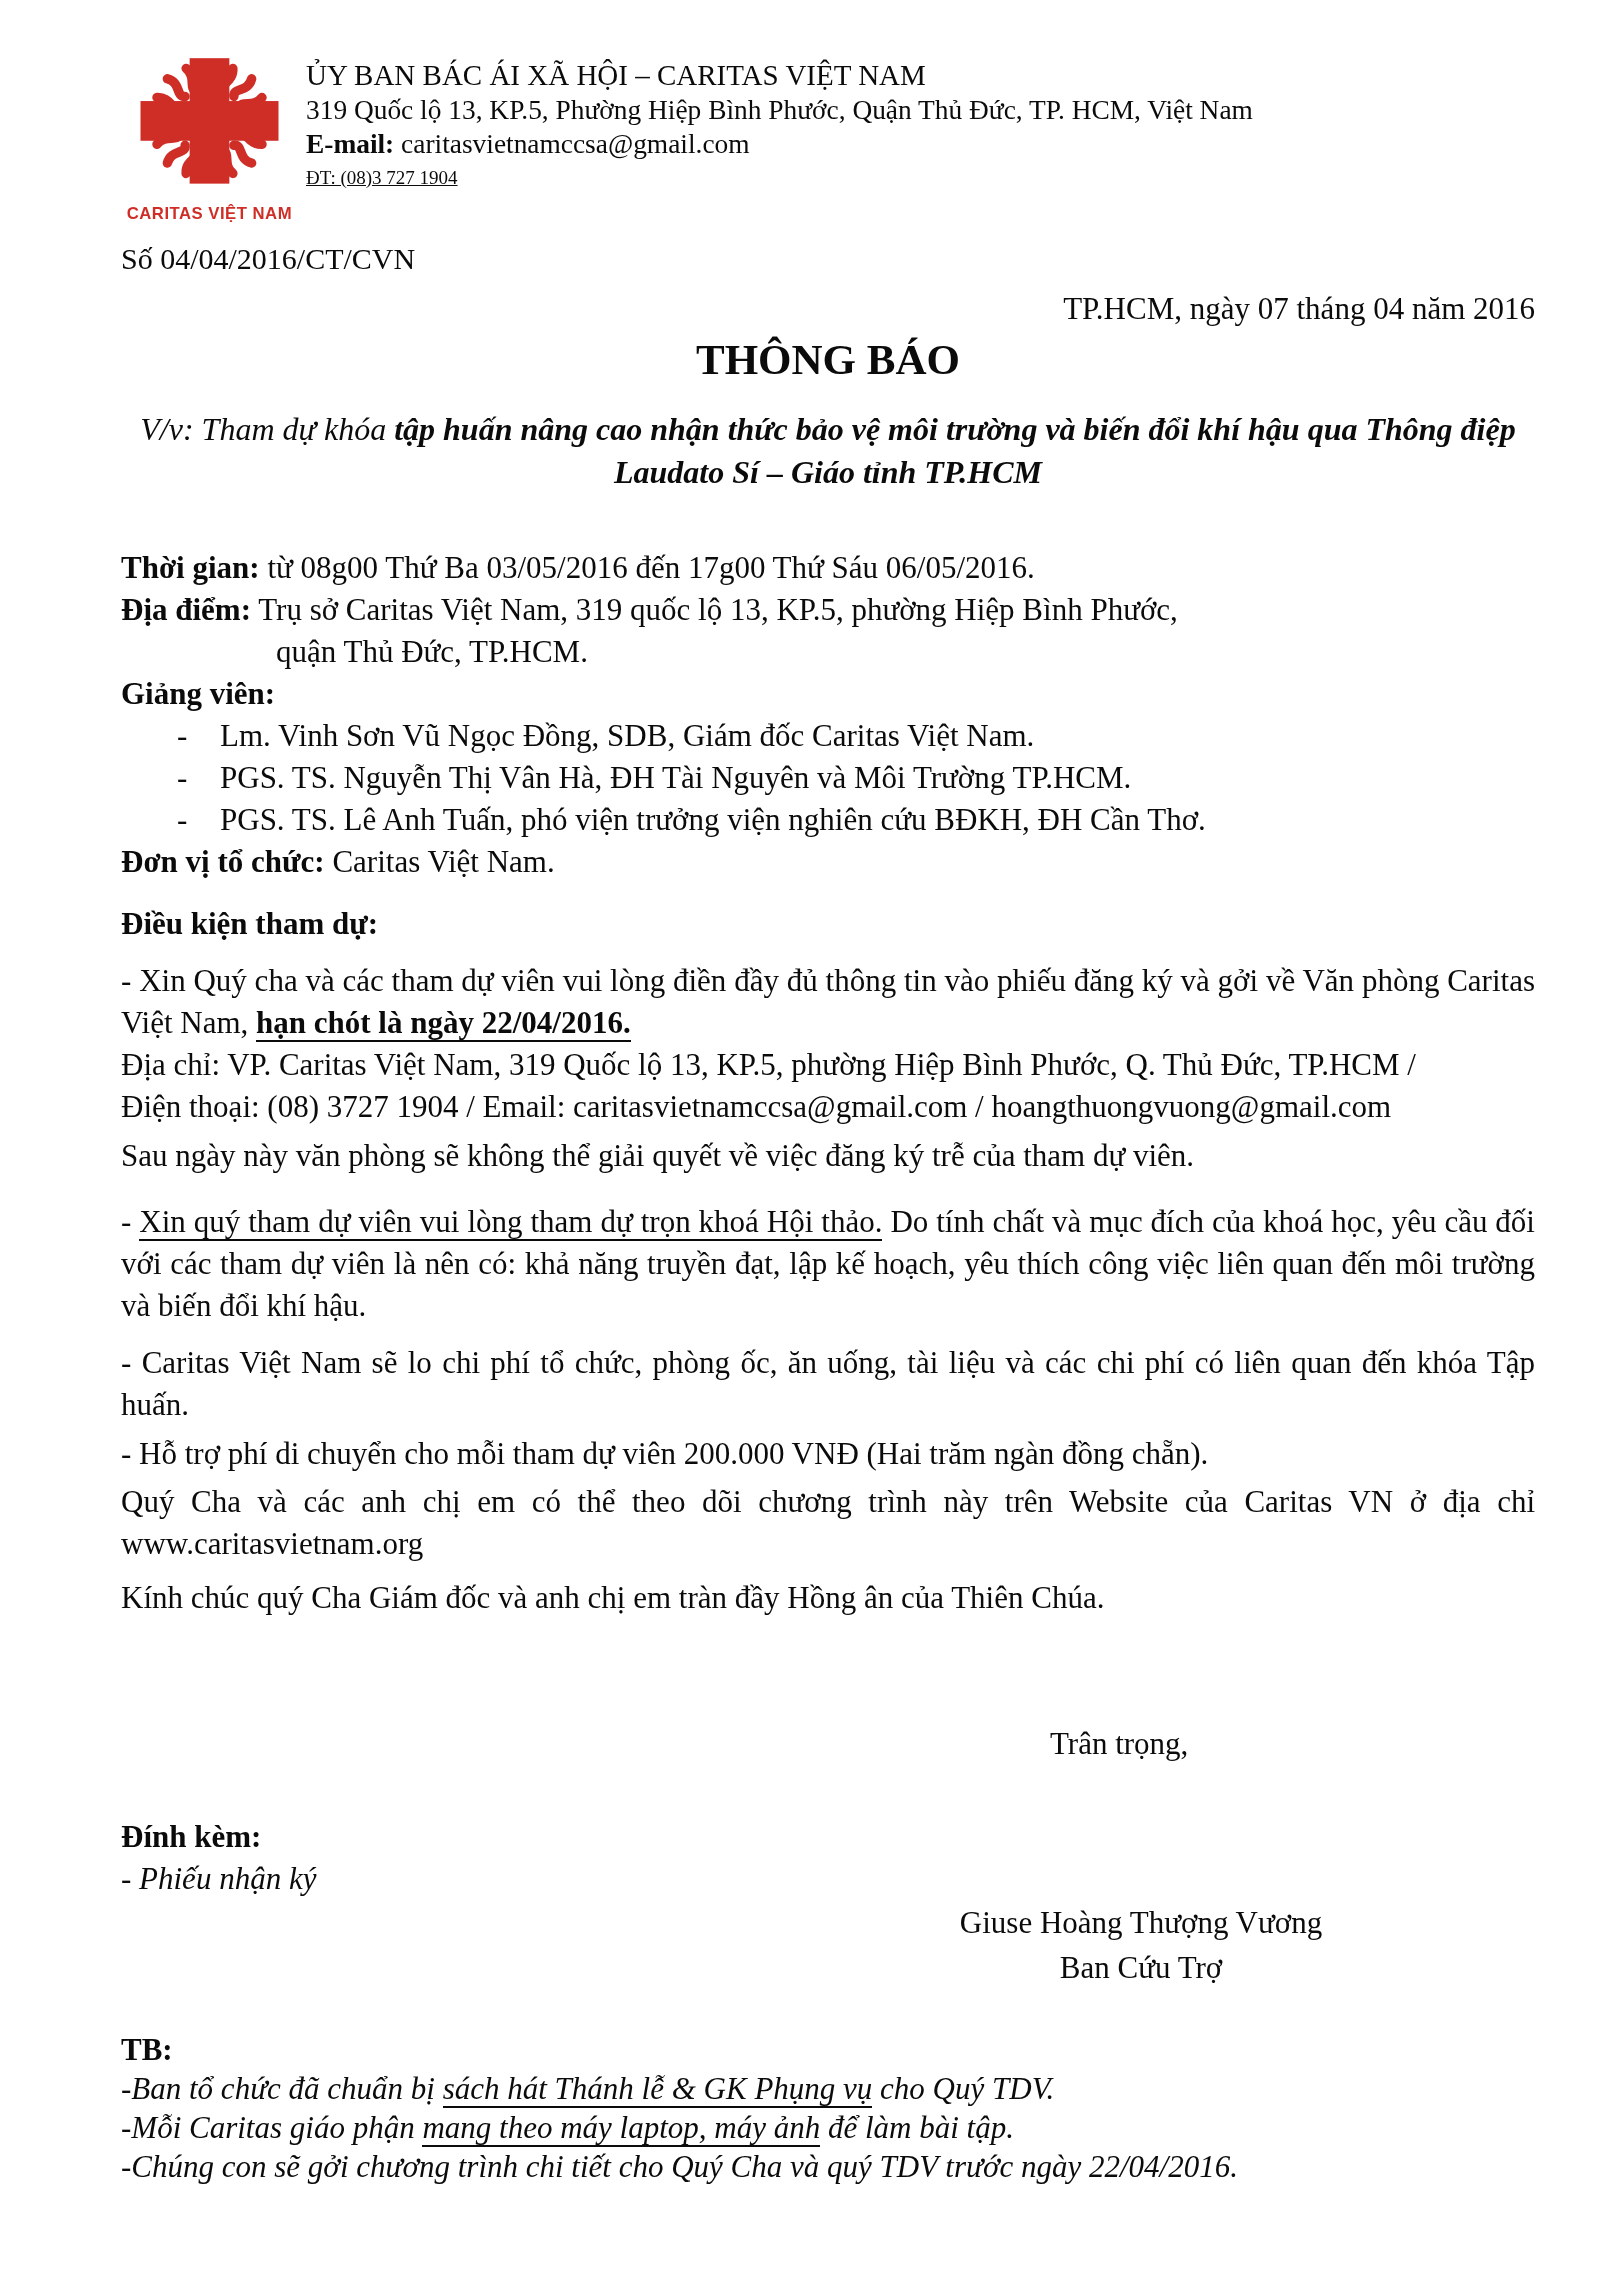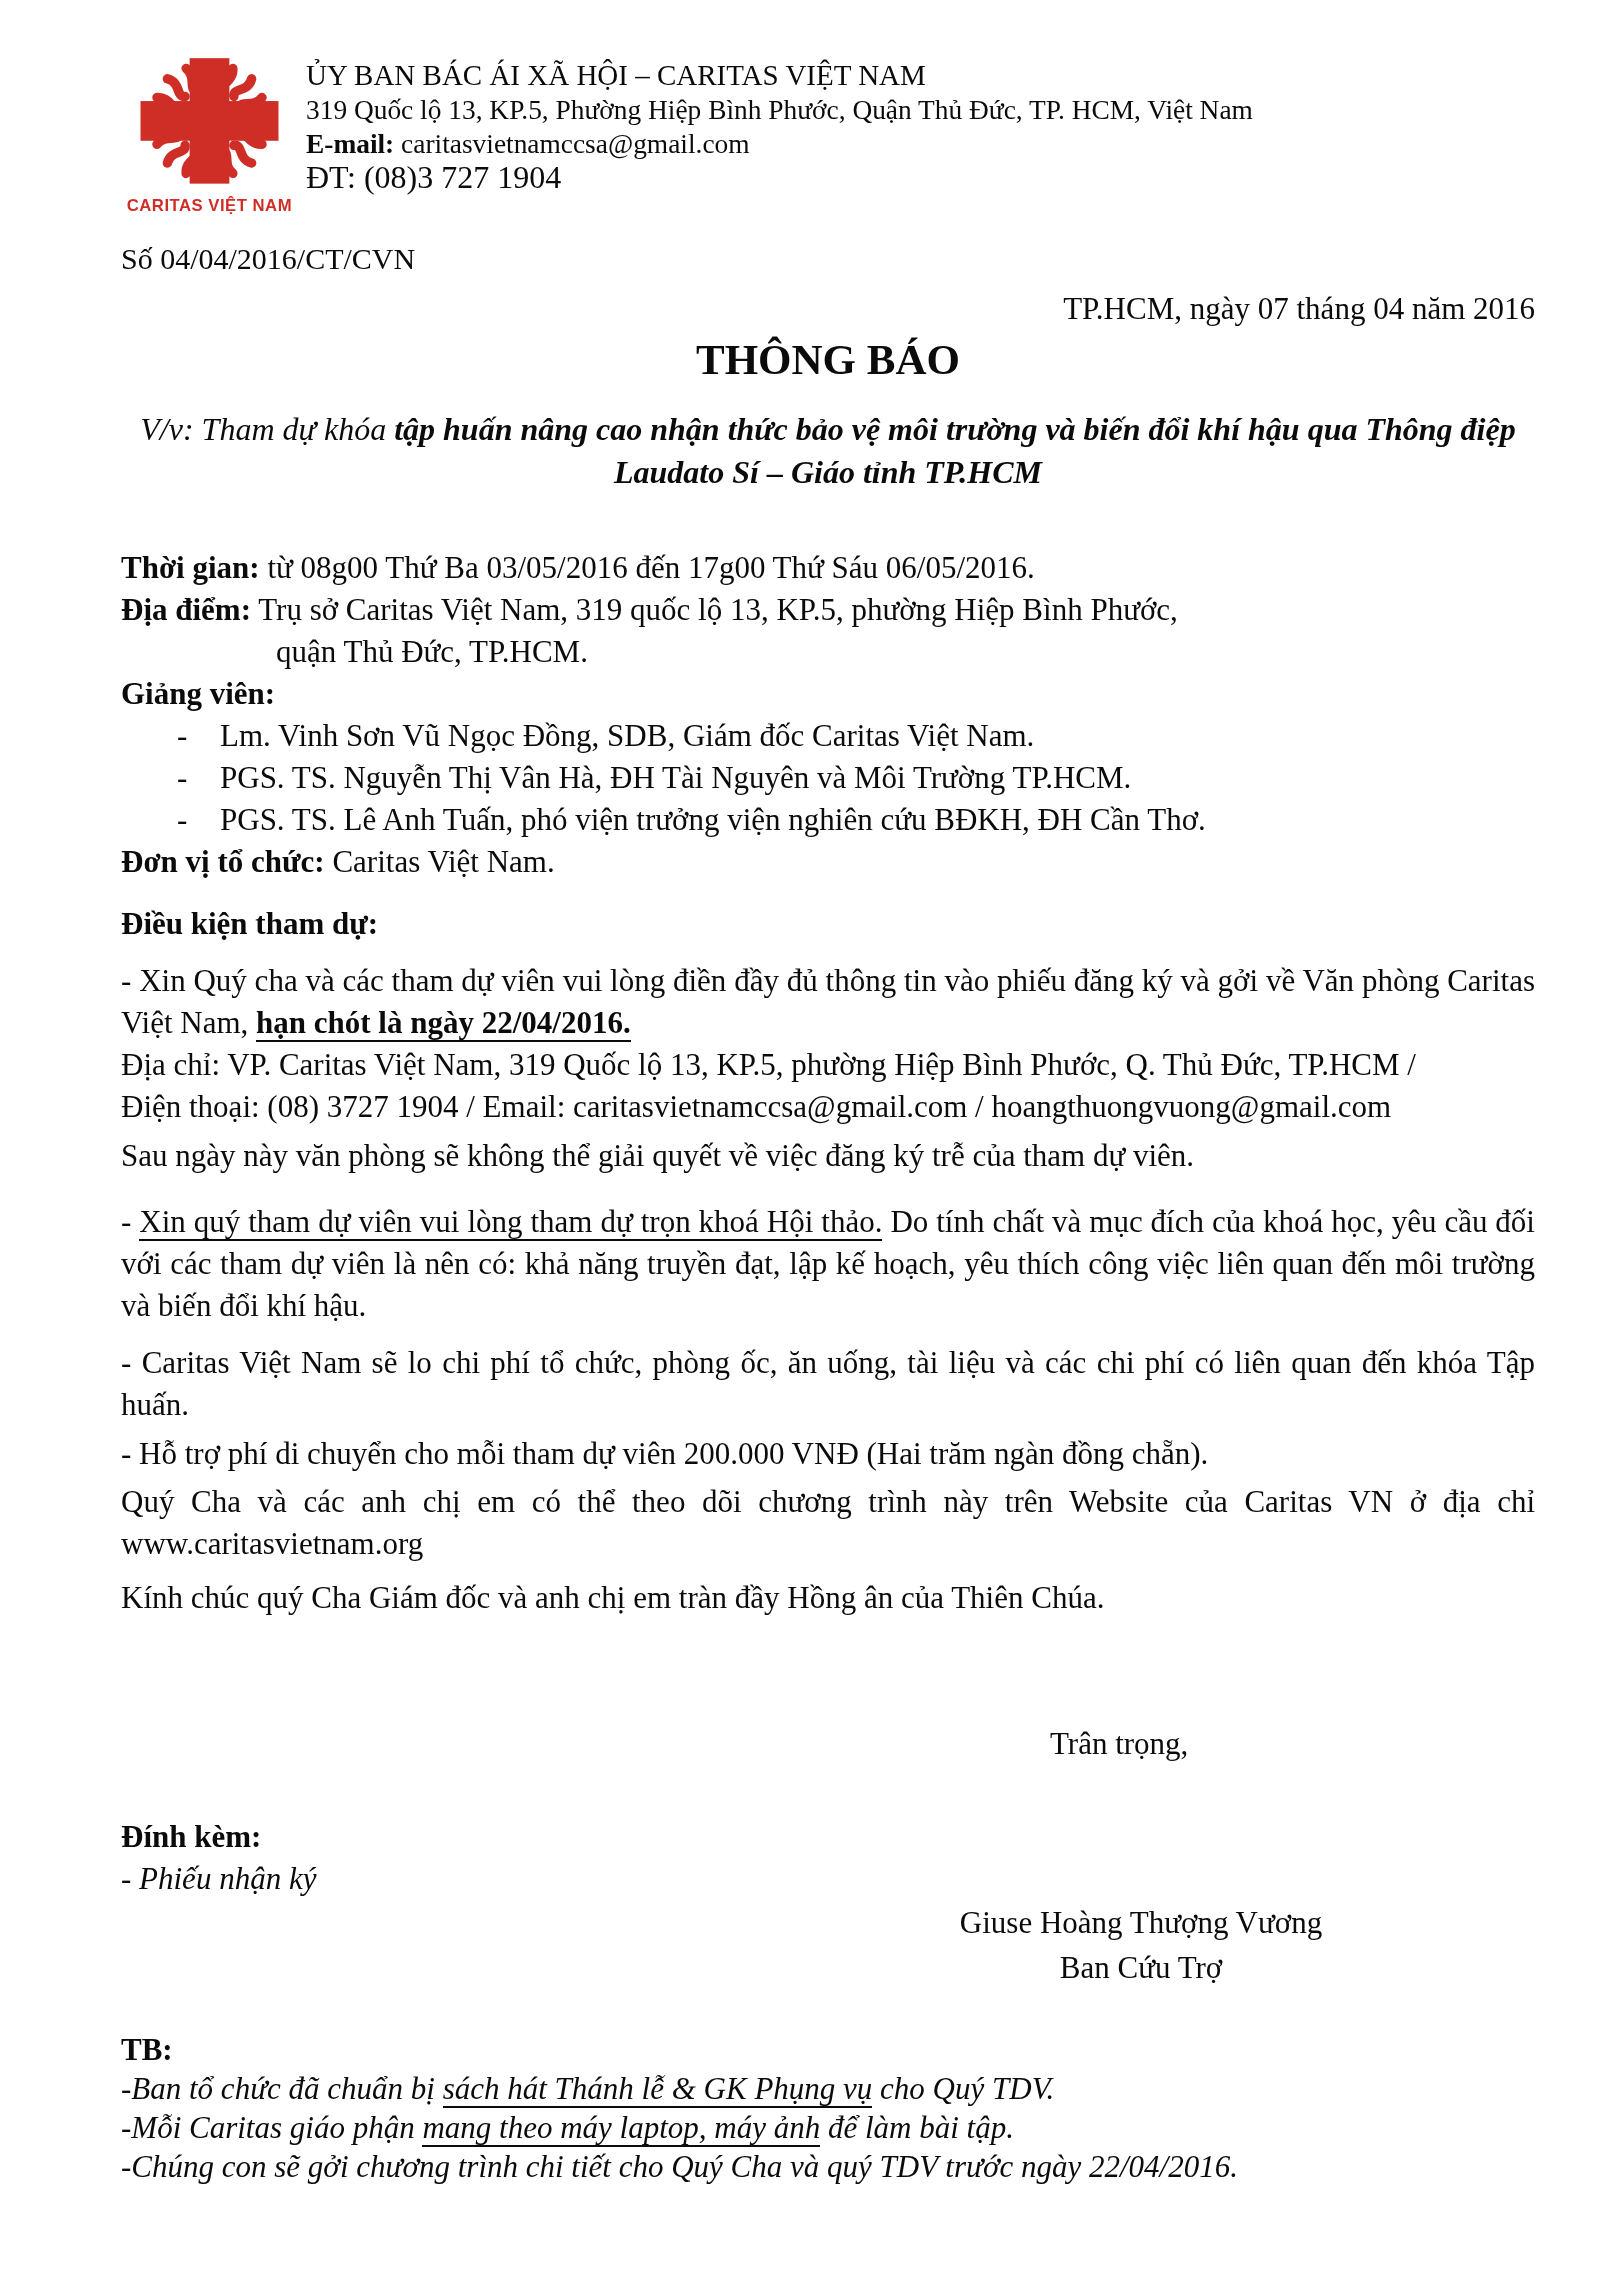--- a/index.html
+++ b/index.html
@@ -14,28 +14,28 @@
     color:#0b0b0b;
     overflow:hidden;
   }
   
   .header { position:relative; height:162px; }
   .logo { position:absolute; left:4.9px; top:6.9px; width:167px; text-align:center; }
   .logo svg { display:block; margin:0 auto; }
   .logo-caption {
     font-family:"Liberation Sans", sans-serif;
     font-weight:bold; font-size:16.7px; letter-spacing:0.5px;
-    color:#cf2e27; margin-top:4px; white-space:nowrap;
+    color:#cf2e27; margin-top:12px; white-space:nowrap;
   }
   .header-text { margin-left:185px; padding-top:9.8px; }
   .org-name   { font-size:29px; line-height:36px; white-space:nowrap; }
   .org-addr   { font-size:27.4px; line-height:34px; white-space:nowrap; }
   .org-email  { font-size:27.4px; line-height:34px; white-space:nowrap; }
   .org-email b{ font-weight:bold; }
-  .org-phone  { font-size:32px; line-height:33px; white-space:nowrap; }
+  .org-phone  { font-size:19px; line-height:33px; white-space:nowrap;text-decoration:underline; }
   
   .ref-line  { margin-top:29px; font-size:30px; line-height:42px; }
   .date-line { margin-top:7.8px;  font-size:31px; line-height:42px; text-align:right; }
   .doc-title { margin-top:4.9px; font-size:43px; font-weight:bold; text-align:center; line-height:49px; }
   .subject   { margin-top:24.5px; font-size:32px; font-style:italic; text-align:center; line-height:43px; }
   .subject .em { font-weight:bold; }
   
   .body-info { margin-top:53px; }
   .line  { font-size:31px; line-height:42px; }
   .line b { font-weight:bold; }

